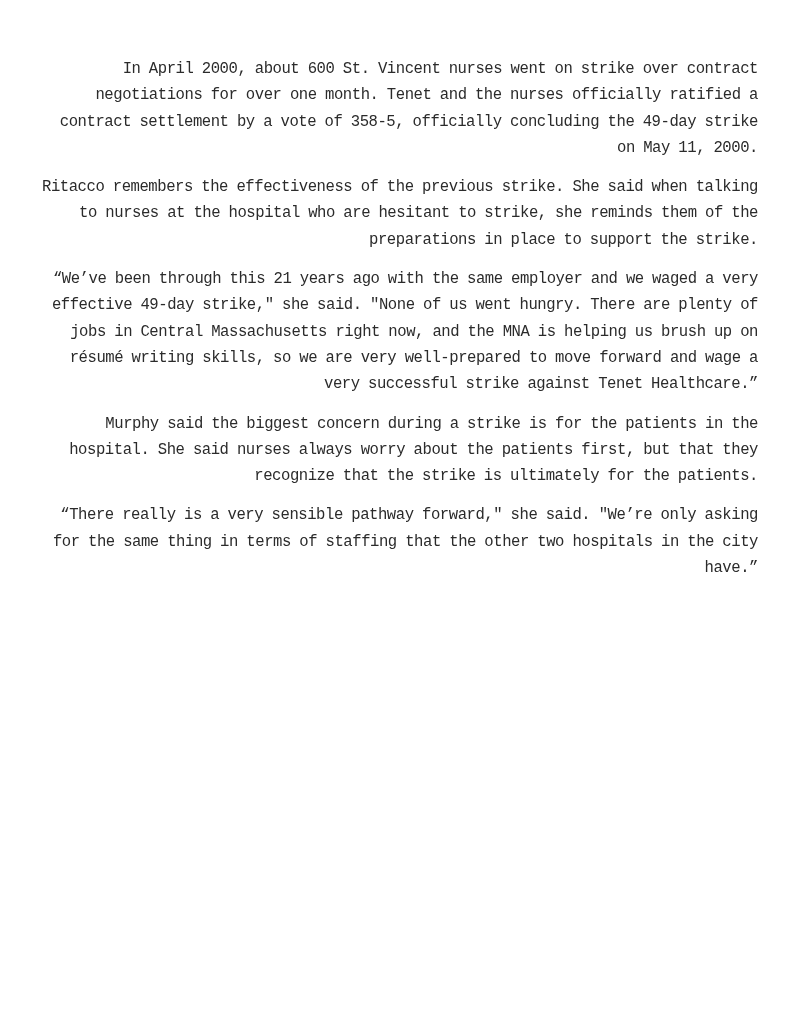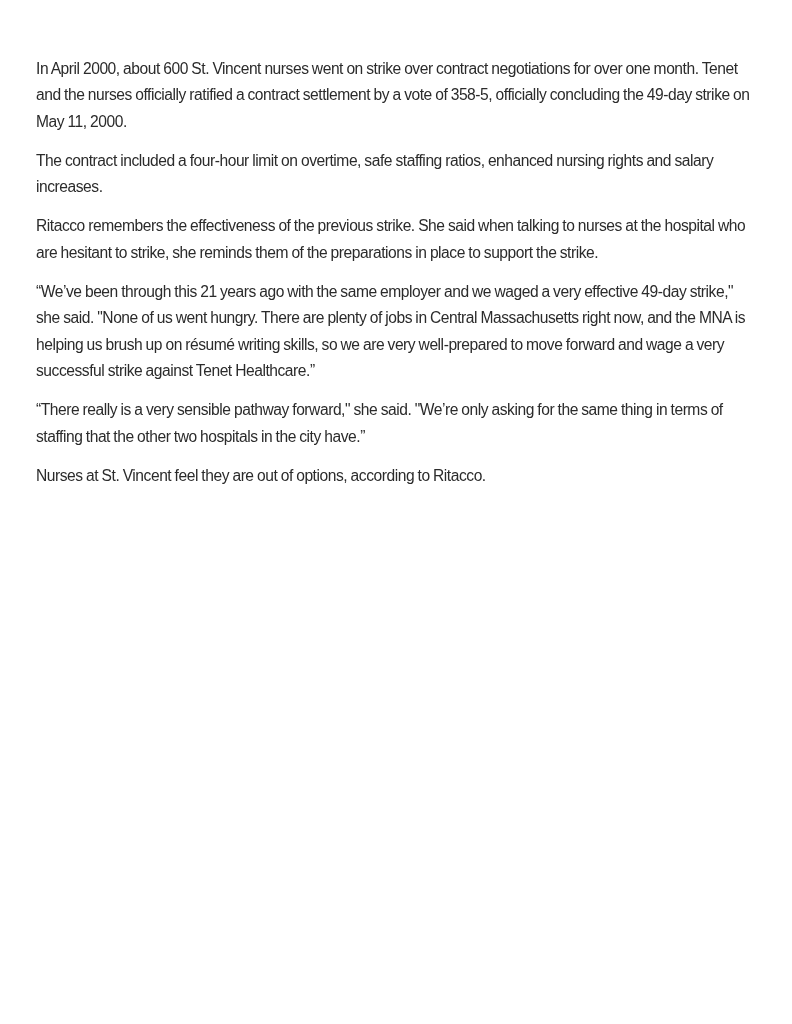--- a/index.html
+++ b/index.html
@@ -2,32 +2,32 @@
 <html><head>
 <meta charset="utf-8">
 <style>
   html, body { margin: 0; padding: 0; background: #ffffff; }
   body { width: 792px; height: 1024px; overflow: hidden; }
   .article {
     position: absolute;
     left: 36px;
     top: 56px;
     width: 722px;
-    font-family: Liberation Sans, sans-serif;
+    font-family: Liberation Mono, monospace;
     font-size: 15.6px;
     line-height: 26.3px;
     color: #2b2b2b;
     letter-spacing: -0.45px;
     word-spacing: -0.5px;
+    text-align: right;
   }
   .article p { margin: 0 0 13px 0; }
 </style>
 </head>
 <body>
 
 <div class="article">
   <p>In April 2000, about 600 St. Vincent nurses went on strike over contract negotiations for over one month. Tenet and the nurses officially ratified a contract settlement by a vote of 358-5, officially concluding the 49-day strike on May 11, 2000.</p>
-  <p>The contract included a four-hour limit on overtime, safe staffing ratios, enhanced nursing rights and salary increases.</p>
   <p>Ritacco remembers the effectiveness of the previous strike. She said when talking to nurses at the hospital who are hesitant to strike, she reminds them of the preparations in place to support the strike.</p>
   <p>“We’ve been through this 21 years ago with the same employer and we waged a very effective 49-day strike," she said. "None of us went hungry. There are plenty of jobs in Central Massachusetts right now, and the MNA is helping us brush up on résumé writing skills, so we are very well-prepared to move forward and wage a very successful strike against Tenet Healthcare.”</p>
+  <p>Murphy said the biggest concern during a strike is for the patients in the hospital. She said nurses always worry about the patients first, but that they recognize that the strike is ultimately for the patients.</p>
   <p>“There really is a very sensible pathway forward," she said. "We’re only asking for the same thing in terms of staffing that the other two hospitals in the city have.”</p>
-  <p>Nurses at St. Vincent feel they are out of options, according to Ritacco.</p>
 </div>
 
 </body></html>

